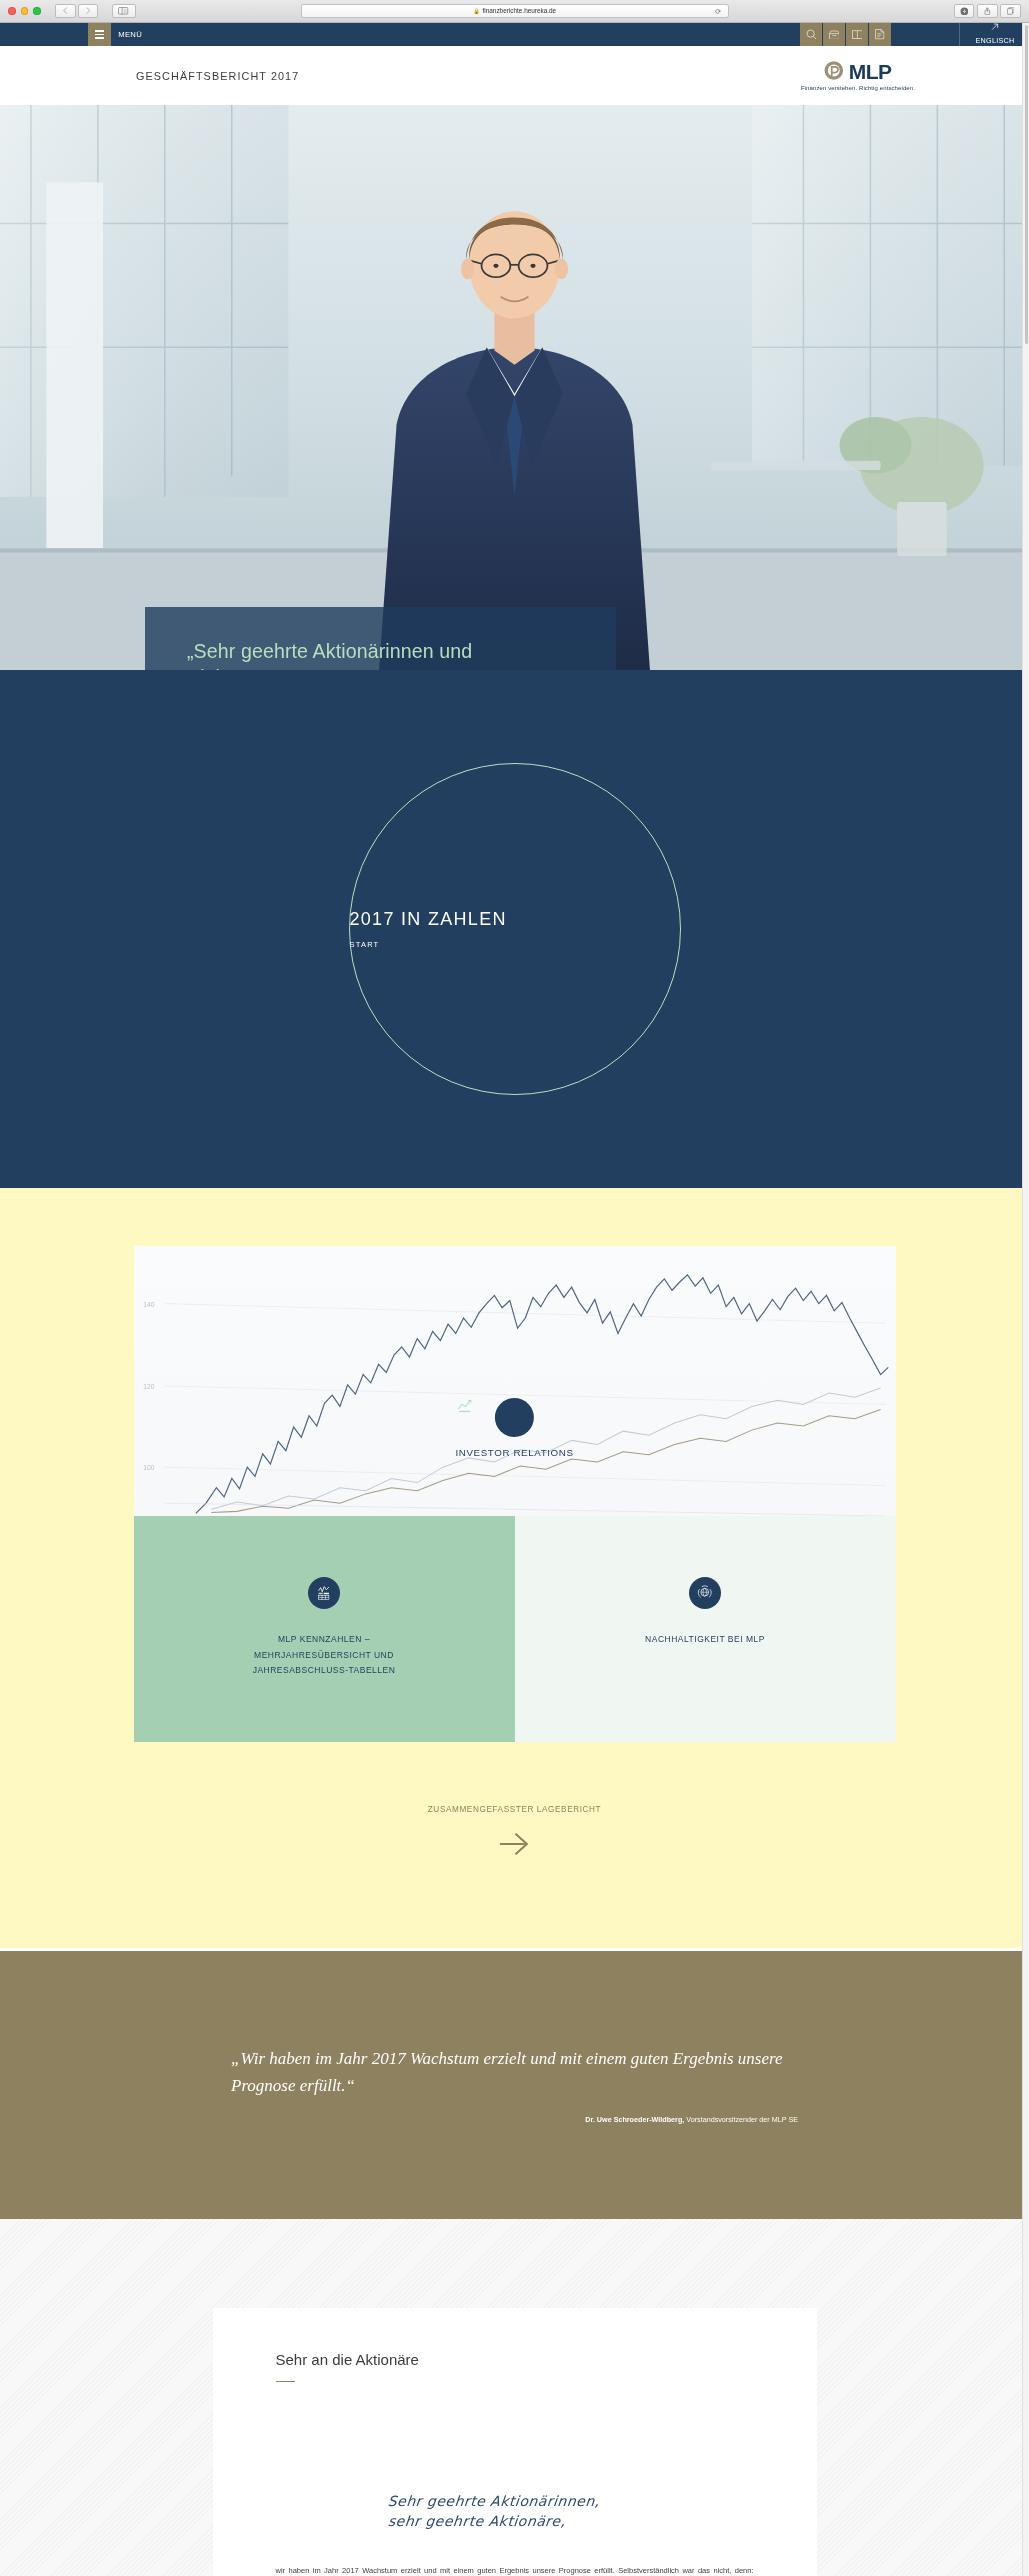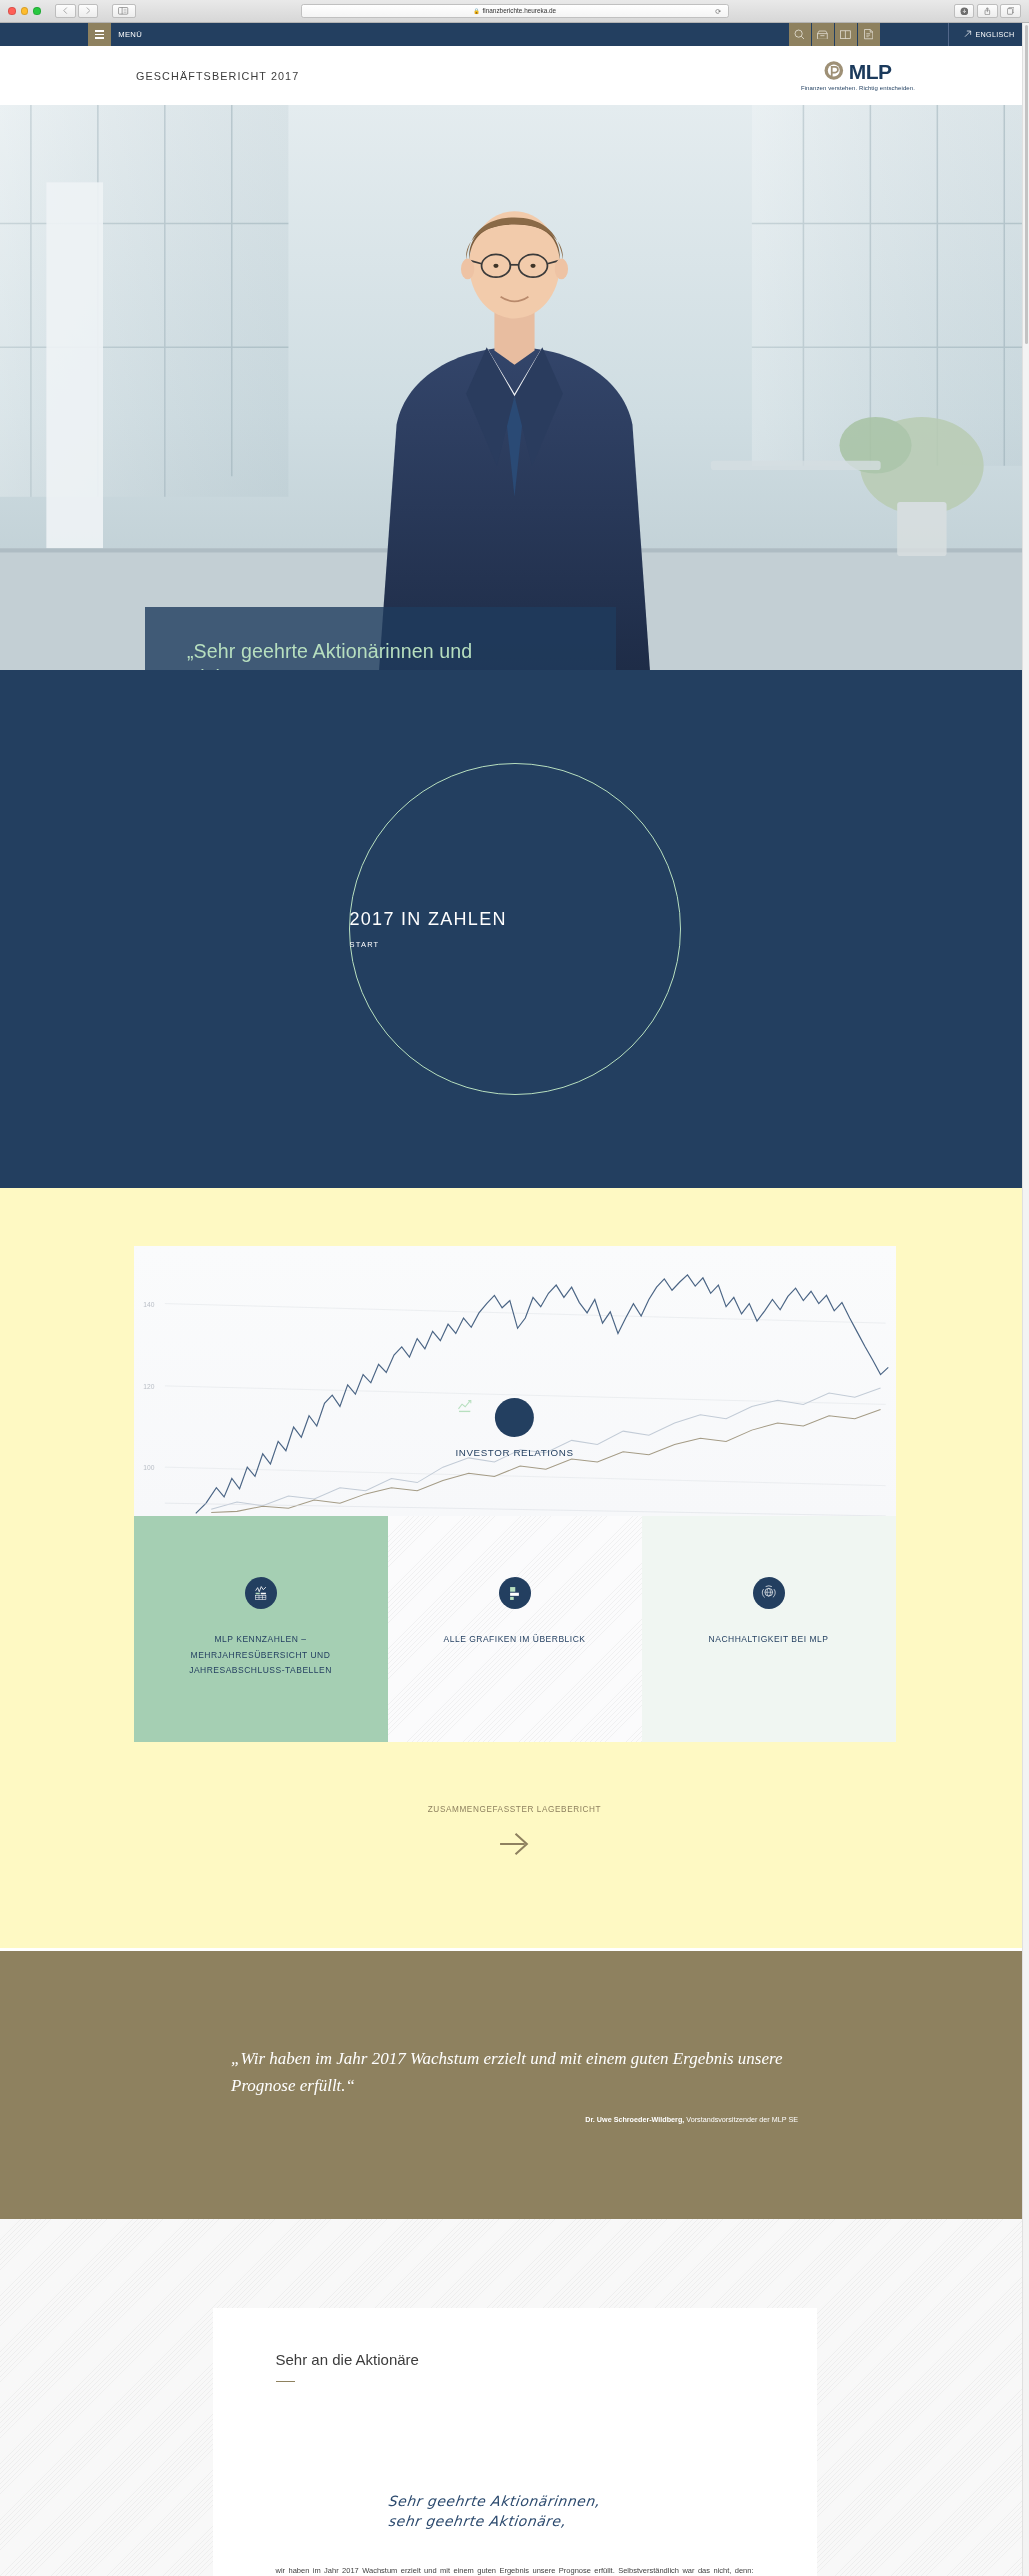--- a/index.html
+++ b/index.html
@@ -99,20 +99,21 @@
     border-left: 0.5px solid #233f60;
     display: flex; align-items: center; justify-content: center;
     color: #f2efe8;
   }
   .nav-lang {
     display: flex; align-items: center; gap: 3.6px;
     color: #fff; font-size: 7.2px; letter-spacing: 0.3px;
     padding: 0 14.4px 0 15.5px;
     margin-left: 68px;
     border-left: 0.5px solid #52678a;
+    flex-direction: column;
   }
   .scroll-track {
     position: absolute; right: 0; top: 0; width: 6.7px; height: 23px;
     background: #efefef;
   }
 
   
   .brand-bar {
     height: 59px;
     background: #ffffff;
@@ -658,30 +659,20 @@
               <rect x="7" y="22" width="20" height="8"></rect>
               <line x1="7" y1="26" x2="27" y2="26"></line>
               <line x1="13.6" y1="22" x2="13.6" y2="30"></line>
               <line x1="20.3" y1="22" x2="20.3" y2="30"></line>
             </g>
           </svg>
         </div>
         <div class="ir-card-label">MLP KENNZAHLEN – MEHRJAHRESÜBERSICHT UND JAHRESABSCHLUSS-TABELLEN</div>
       </div>
 
-      <div class="ir-card ir-card-2">
-        <div class="ir-card-icon">
-          <svg width="15.5" height="16.5" viewBox="0 0 30 32">
-            <rect x="6" y="4" width="10" height="9" fill="#b7dfbf"></rect>
-            <rect x="6" y="15" width="17" height="6" fill="#ffffff"></rect>
-            <rect x="6" y="23" width="7" height="6" fill="#b7dfbf"></rect>
-          </svg>
-        </div>
-        <div class="ir-card-label">ALLE GRAFIKEN IM ÜBERBLICK</div>
-      </div>
 
       <div class="ir-card ir-card-3">
         <div class="ir-card-icon">
           <svg width="17.5" height="17.5" viewBox="0 0 34 34">
             <circle cx="17" cy="16" r="7.5" fill="none" stroke="#ffffff" stroke-width="1.4"></circle>
             <ellipse cx="17" cy="16" rx="3.4" ry="7.5" fill="none" stroke="#ffffff" stroke-width="1.1"></ellipse>
             <line x1="9.6" y1="16" x2="24.4" y2="16" stroke="#ffffff" stroke-width="1.1"></line>
             <path d="M7 10 C3 14 4 22 9 26" fill="none" stroke="#ffffff" stroke-width="1.4"></path>
             <path d="M27 10 C31 14 30 22 25 26" fill="none" stroke="#ffffff" stroke-width="1.4"></path>
             <path d="M11 5 q6 -3 12 0" fill="none" stroke="#ffffff" stroke-width="1.4"></path>

